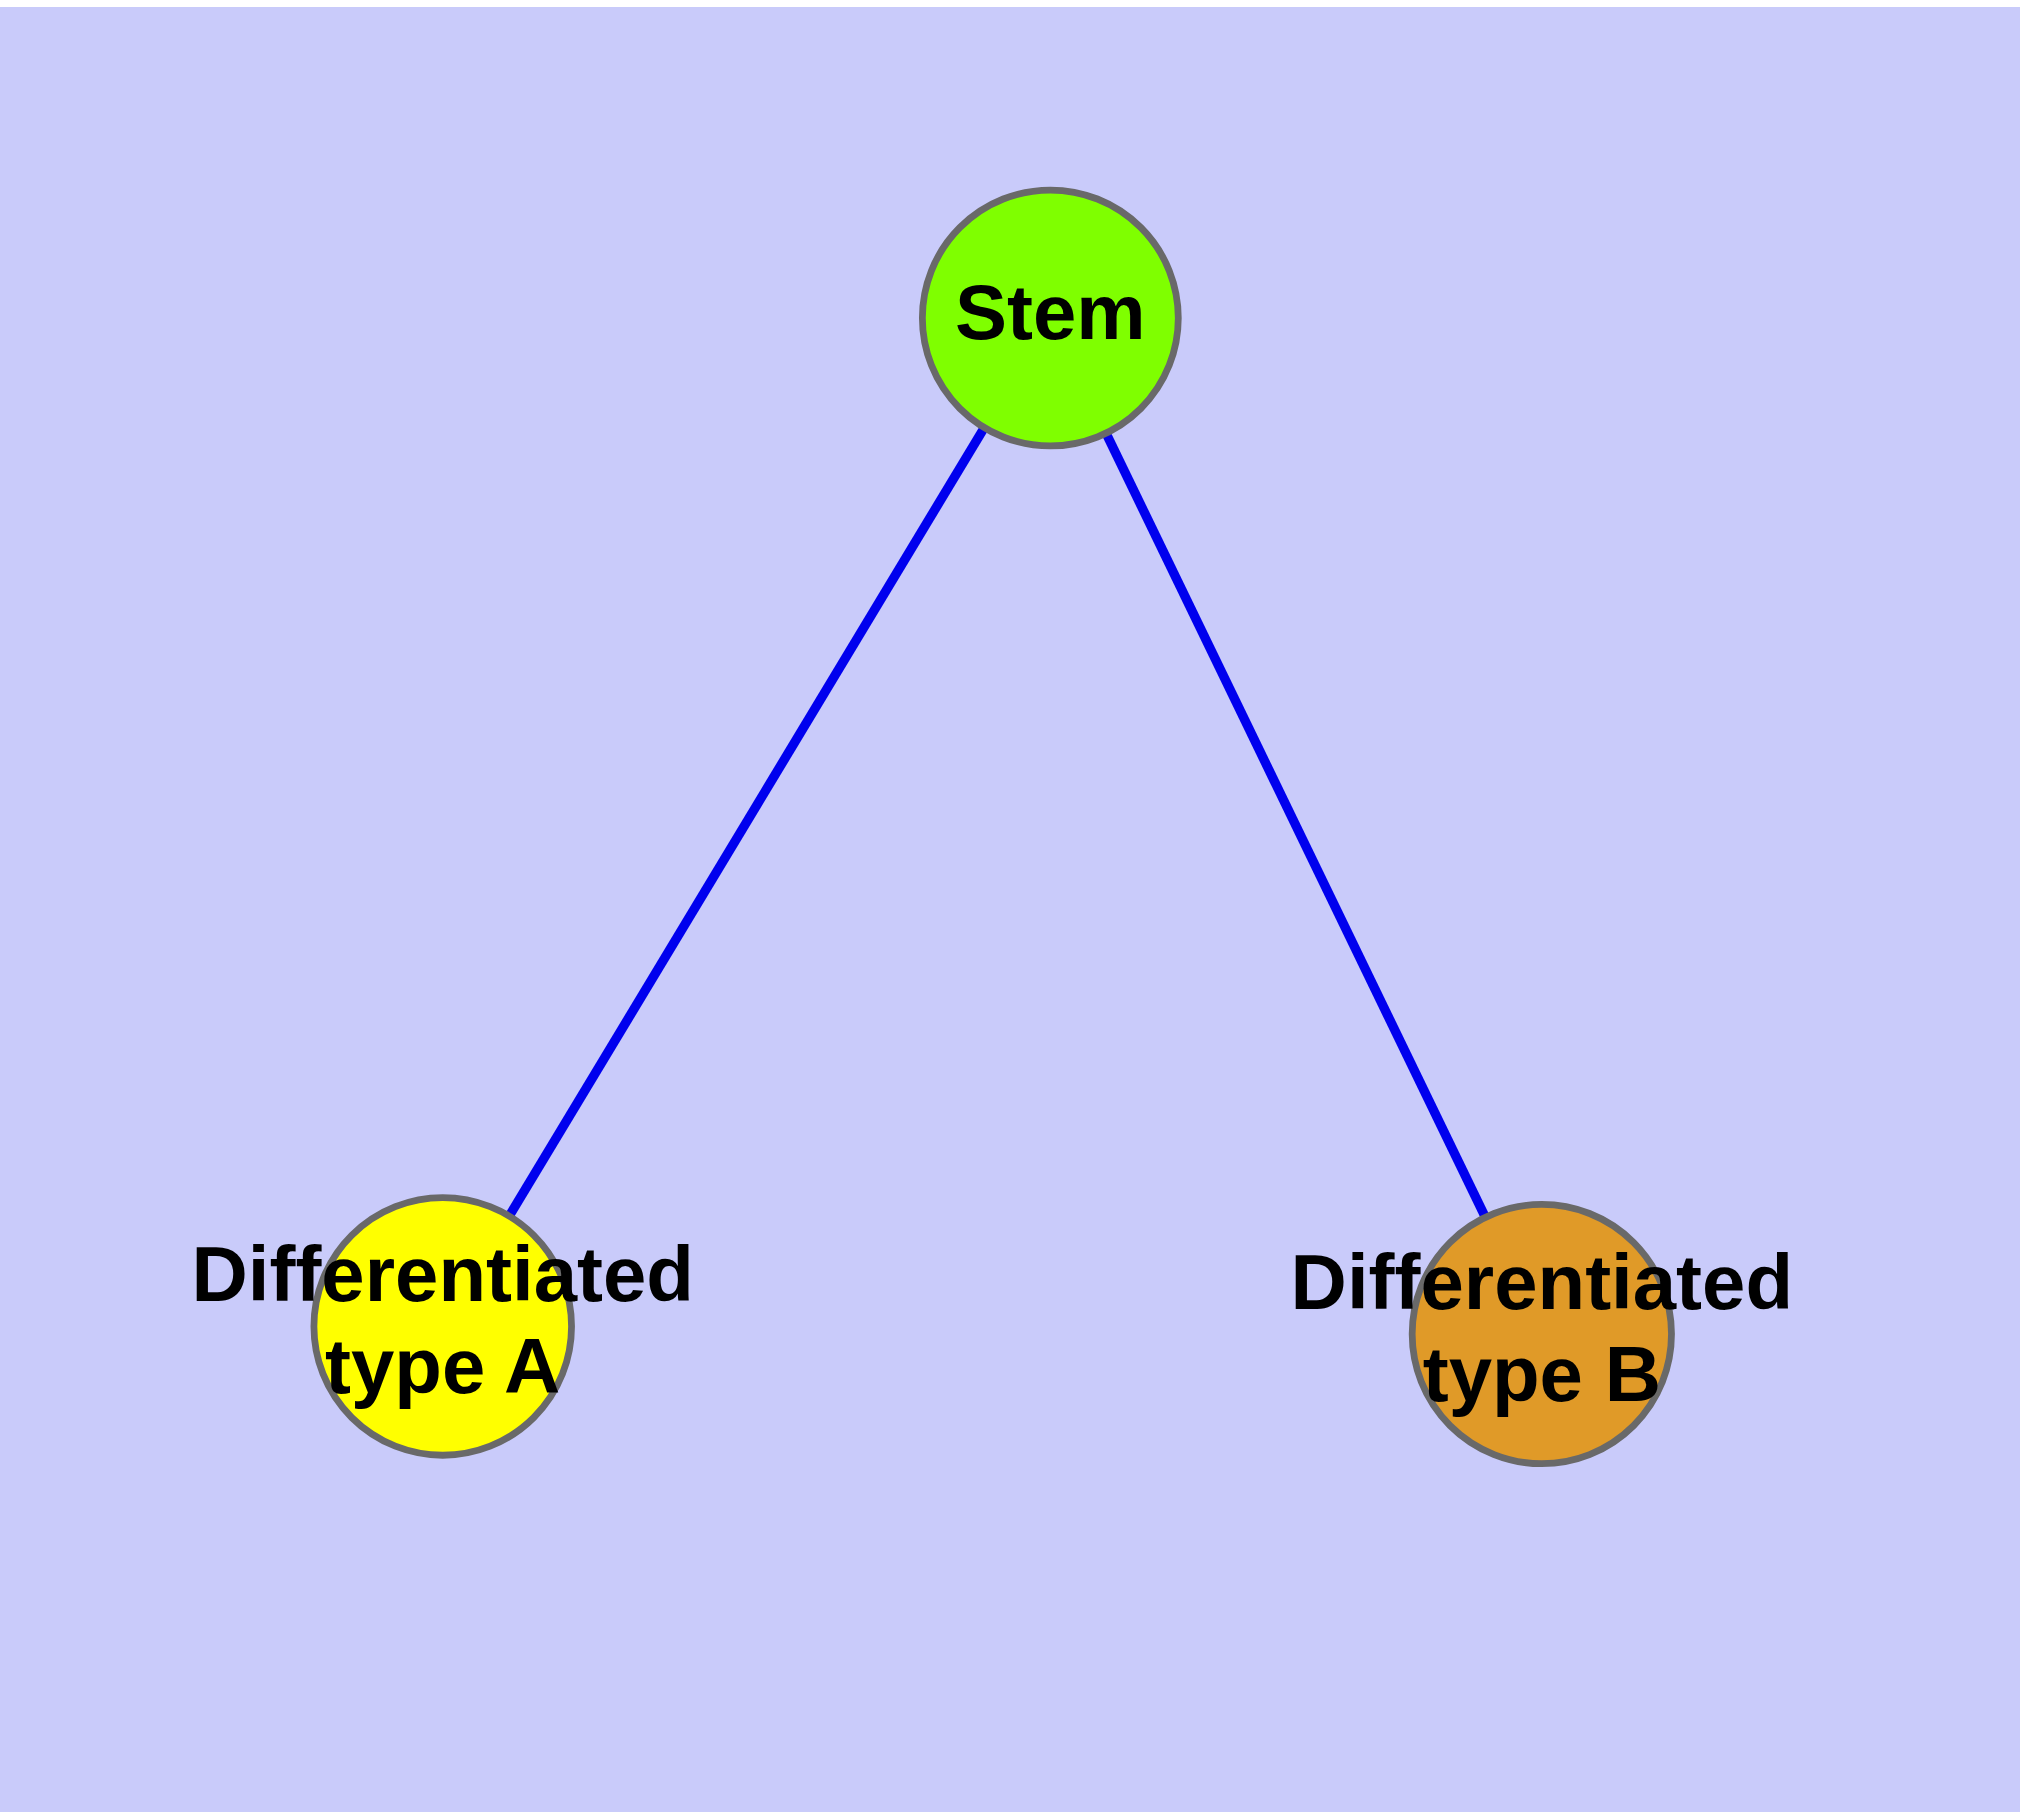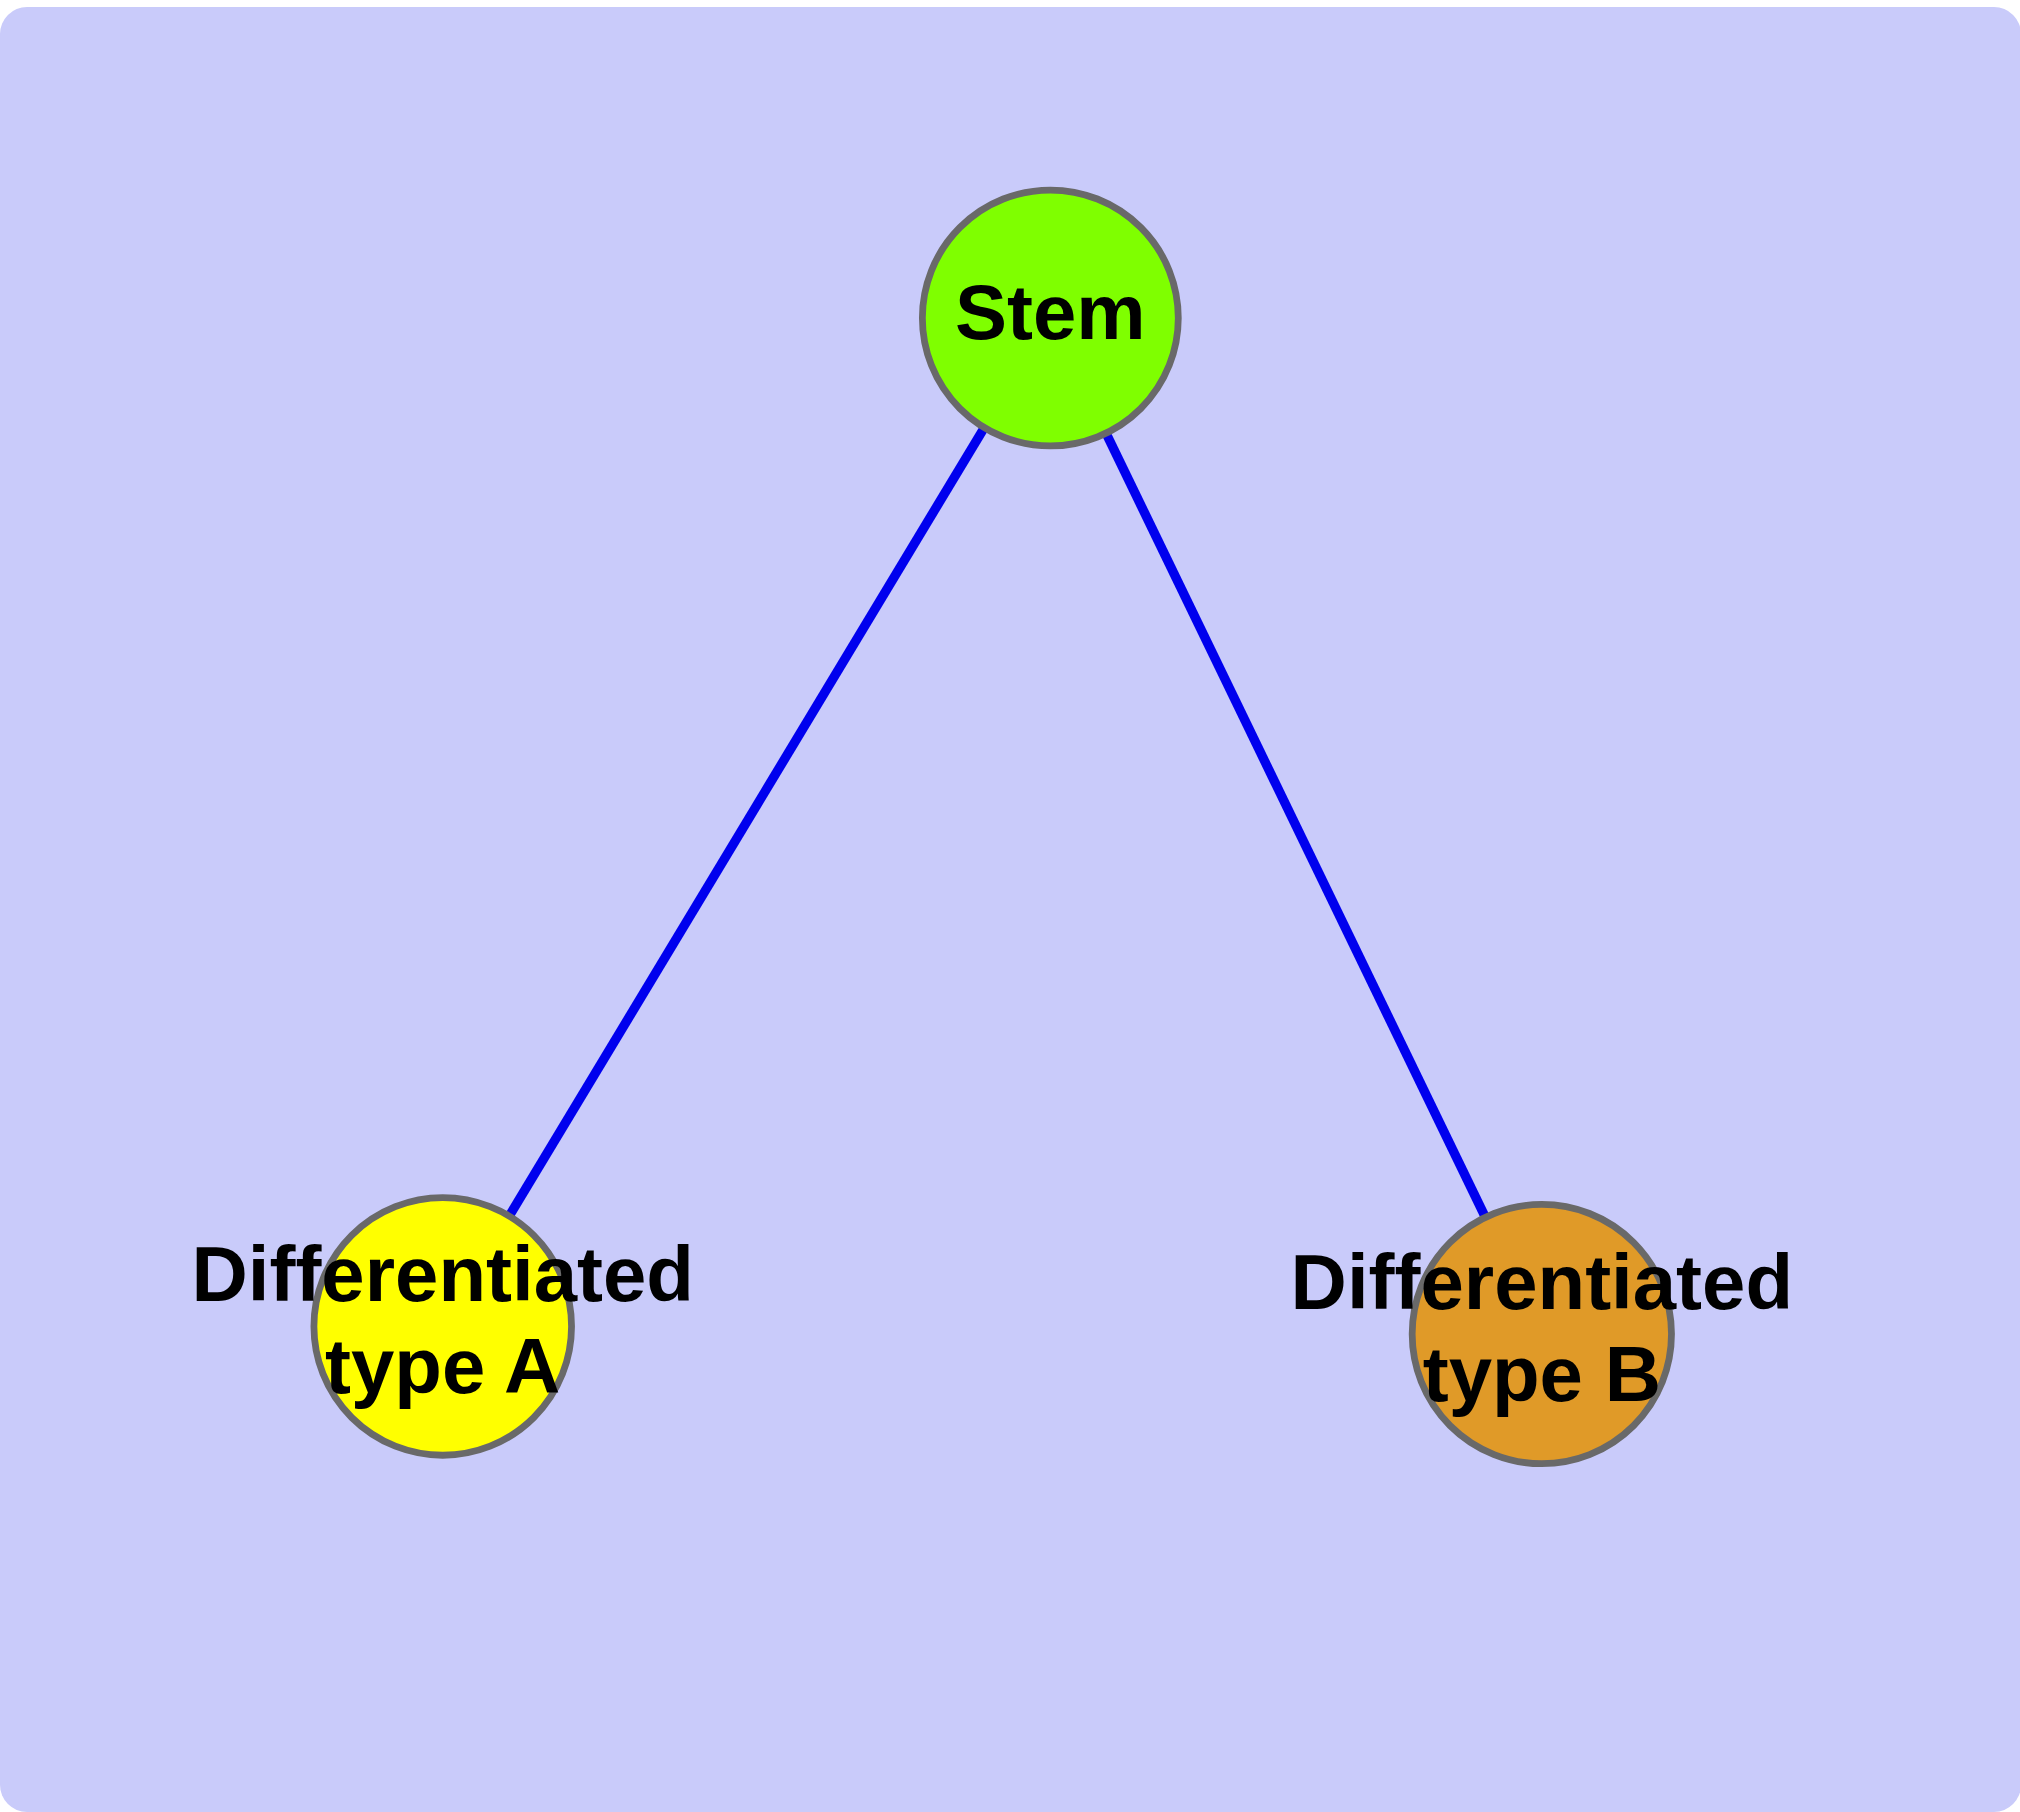--- a/index.html
+++ b/index.html
@@ -15,21 +15,20 @@
     background: #ffffff;
     font-family: "Liberation Sans", sans-serif;
   }
   #plot-area {
     position: absolute;
     left: 0;
     top: 6.8px;
     width: 2021px;
     height: 1805px;
     background: #c9cbfa;
-    border-radius: 27px;
   }
   #graph-svg {
     position: absolute;
     left: 0;
     top: 0;
     width: 2021px;
     height: 1805px;
     display: block;
   }
   .node-circle {

